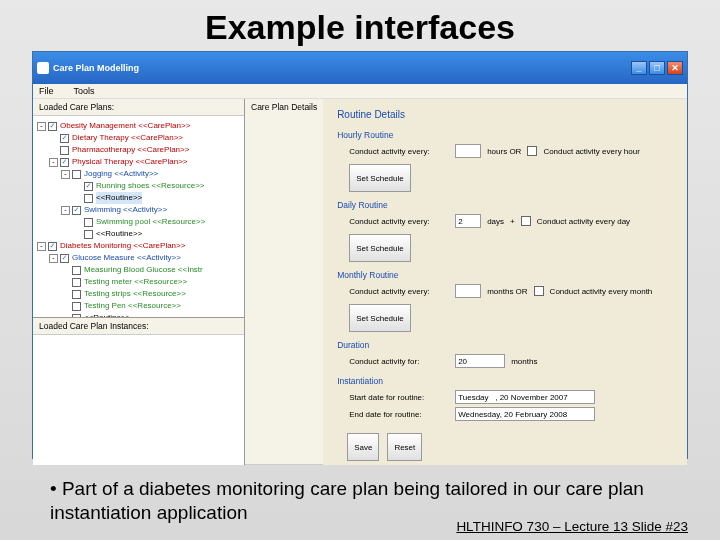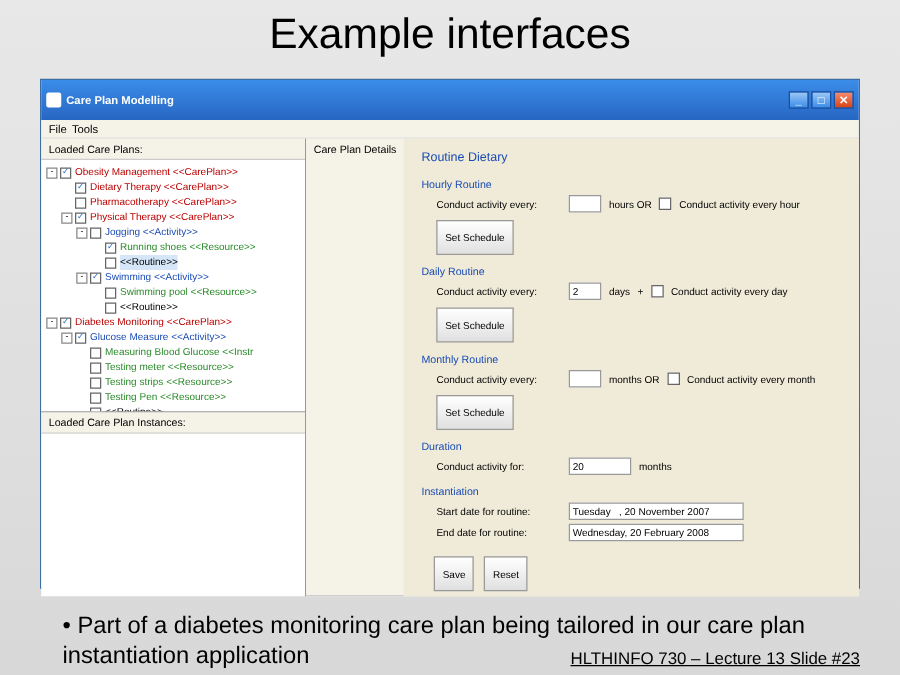--- a/index.html
+++ b/index.html
@@ -1,27 +1,27 @@
 <!DOCTYPE html>
 <html><head>
 <meta charset="utf-8">
 <style>
   * { box-sizing: border-box; margin: 0; padding: 0; }
   body { width: 720px; height: 540px; background: linear-gradient(to bottom, #e8e8e8, #d8d8d8); font-family: Arial, sans-serif; position: relative; overflow: hidden; }
-  .slide-title { font-size: 34px; font-weight: normal; text-align: center; padding: 8px 0 16px; color: #000; }
+  .slide-title { font-size: 34px; font-weight: bold; text-align: center; padding: 8px 0 4px; color: #000; }
   .app-window { margin: 0 32px; border: 1px solid #3a6ea5; background: #f5f2e8; height: 408px; position: relative; font-size: 8.5px; }
   .titlebar { background: linear-gradient(to bottom, #3a8de8, #2766c3); height: 32px; display: flex; align-items: center; padding: 0 4px; color: #fff; }
   .titlebar-icon { width: 12px; height: 12px; background: #fff; border-radius: 2px; margin-right: 4px; display: inline-block; }
   .titlebar-text { flex: 1; font-size: 9px; font-weight: bold; }
   .win-controls { display: flex; gap: 2px; }
   .win-btn { width: 16px; height: 14px; display: flex; align-items: center; justify-content: center; font-size: 9px; font-weight: bold; border: 1px solid #1a4e9e; }
   .win-min { background: linear-gradient(to bottom, #9cc7f5, #3a8de8); }
   .win-max { background: linear-gradient(to bottom, #9cc7f5, #3a8de8); }
   .win-close { background: linear-gradient(to bottom, #f58b6f, #d84315); }
-  .menubar { background: #f5f2e8; padding: 2px 6px; display: flex; gap: 4px; font-size: 9px; border-bottom: 1px solid #ddd; }
+  .menubar { background: #f5f2e8; padding: 2px 6px; display: flex; gap: 20px; font-size: 9px; border-bottom: 1px solid #ddd; }
   .menubar span { cursor: default; }
   .app-body { display: flex; height: calc(100% - 40px); }
   .left-panel { width: 212px; display: flex; flex-direction: column; border-right: 1px solid #999; }
   .panel-header { background: #f5f2e8; padding: 3px 6px; font-size: 8.5px; border-bottom: 1px solid #ccc; }
   .tree-area { background: #fff; flex: 0 0 202px; padding: 4px; overflow: hidden; border-bottom: 1px solid #999; }
   .tree-line { display: flex; align-items: center; white-space: nowrap; font-size: 8px; line-height: 12px; }
   .tree-line .indent { display: inline-block; }
   .toggle { width: 9px; height: 9px; border: 1px solid #888; display: inline-flex; align-items: center; justify-content: center; font-size: 7px; margin-right: 2px; background: #fff; }
   .cb { width: 9px; height: 9px; border: 1px solid #666; margin-right: 3px; background: #fff; display: inline-flex; align-items: center; justify-content: center; font-size: 7px; color: #2a70c8; }
   .cb.checked::after { content: "✓"; }
@@ -173,21 +173,21 @@
             <span class="cb"></span>
             <span class="tl-black">&lt;&lt;Routine&gt;&gt;</span>
           </div>
         </div>
       <div class="panel-header">Loaded Care Plan Instances:</div>
       <div class="instance-area"></div>
     </div>
     <div class="right-panel">
       <div class="panel-header">Care Plan Details</div>
       <div class="details">
-        <div class="details-title">Routine Dietary</div>
+        <div class="details-title">Routine Details</div>
 
         <div class="group-label">Hourly Routine</div>
         <div class="row">
           <span class="lbl">Conduct activity every:</span>
           <input class="inp w30" style="">
           <span>hours OR</span>
           <span class="chk"></span>
           <span>Conduct activity every hour</span>
           <span class="btn">Set Schedule</span>
         </div>

